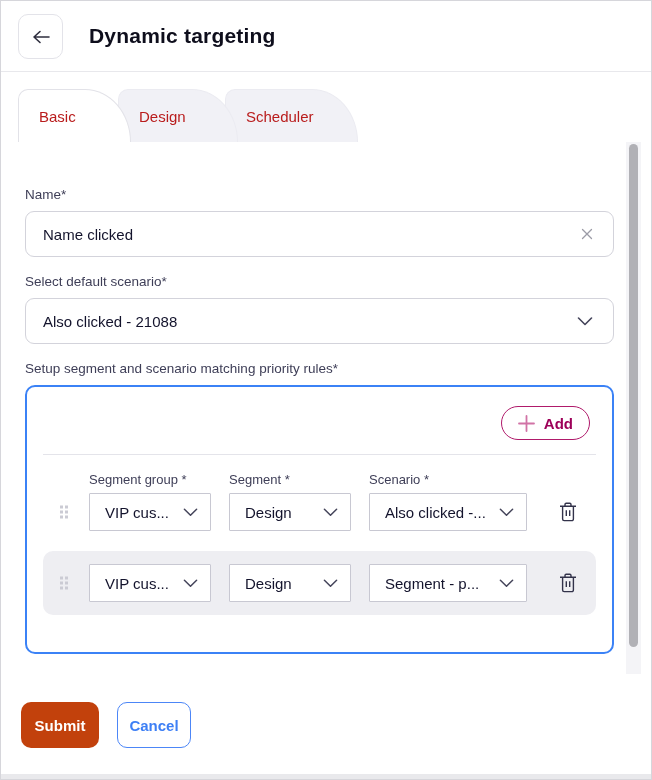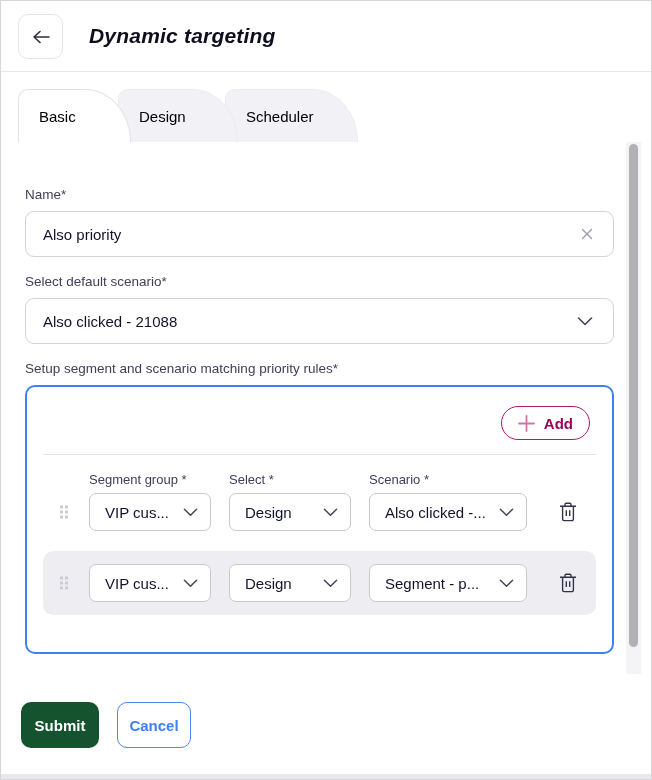--- a/index.html
+++ b/index.html
@@ -13,30 +13,30 @@
 
   
   .header { position:absolute; top:0; left:0; right:0; height:71px; background:#fff; border-bottom:1px solid #e8e8ec; }
   .back-btn {
     position:absolute; left:17px; top:13px; width:45px; height:45px;
     border:1px solid #e3e3e9; border-radius:10px; background:#fff;
     display:flex; align-items:center; justify-content:center; cursor:pointer;
   }
   .page-title {
     position:absolute; left:88px; top:50%; transform:translateY(-50%);
-    font-size:21px; font-weight:800; font-style:italic; color:#0e0e1c; letter-spacing:.2px;
+    font-size:21px; font-weight:800; color:#0e0e1c; letter-spacing:.2px;
   }
 
   
   .tabbar { position:absolute; top:88px; left:17px; height:53px; display:flex; }
   .tab {
     height:53px; display:flex; align-items:center; padding-left:20px;
     border-top-left-radius:10px; border-top-right-radius:46px 53px;
     border:1px solid transparent; border-bottom:none;
-    font-size:15px; color:#000000; cursor:pointer; position:relative;
+    font-size:15px; color:#b91c1c; cursor:pointer; position:relative;
   }
   .tab.active { background:#fff; border-color:#e2e2e8; z-index:3; }
   .tab.inactive { background:#f1f1f6; border-color:#ebebf1; }
   .tab-basic { width:113px; margin-right:-13px; }
   .tab-design { width:120px; margin-right:-13px; z-index:2; }
   .tab-scheduler { width:133px; z-index:1; }
 
   
   .content { position:absolute; top:141px; left:0; width:652px; padding-top:45px; }
   .field-label { margin:0 50px 9px 24px; font-size:13.5px; color:#3e3e57; }
@@ -74,21 +74,21 @@
   .row2-bg .rule-row { position:absolute; top:13px; left:-16px; right:-16px; }
 
   .grip {
     position:absolute; left:33px; top:50%; transform:translateY(-50%);
     display:grid; grid-template-columns:3px 3px; grid-auto-rows:3px; gap:2px; cursor:grab;
   }
   .grip i { background:#cbcbd4; }
 
   .dropdown {
     position:absolute; top:0; height:38px; background:#fff;
-    border:1px solid #c8c8d2; border-radius:7px;
+    border:1px solid #c8c8d2; border-radius:1px;
     display:flex; align-items:center; justify-content:space-between;
     padding:0 12px 0 15px; font-size:15px; color:#13132c; cursor:pointer;
   }
   .dd-1 { left:62px; width:122px; }
   .dd-2 { left:202px; width:122px; }
   .dd-3 { left:342px; width:158px; }
   .dropdown .dd-val { white-space:nowrap; overflow:hidden; }
   .dropdown svg { flex:none; margin-left:8px; }
 
   .trash-btn {
@@ -98,21 +98,21 @@
 
   
   .scroll-track { position:absolute; top:141px; right:10px; width:15px; height:532px; background:#f4f4f7; }
   .scroll-thumb { position:absolute; top:2px; left:3px; width:9px; height:503px; background:#b1b1b6; border-radius:5px; }
 
   
   .footer { position:absolute; top:701px; left:20px; display:flex; gap:18px; }
   .btn { height:46px; border-radius:10px; font-size:15px; font-weight:600;
          display:flex; align-items:center; justify-content:center; cursor:pointer;
          font-family:"Liberation Sans", sans-serif; }
-  .btn-submit { width:78px; background:#14532d; color:#fff; border:none; }
+  .btn-submit { width:78px; background:#c2410c; color:#fff; border:none; }
   .btn-cancel { width:74px; background:#fff; color:#3d7ff5; border:1px solid #4c86f7; }
 
   .bottom-bar { position:absolute; bottom:0; left:0; right:0; height:5px; background:#e9e9ec; }
 </style>
 </head>
 <body>
 
 <div class="app">
 
   <div class="header">
@@ -135,21 +135,21 @@
     </div>
     <div class="tab tab-scheduler inactive">
       <span>Scheduler</span>
     </div>
   </div>
 
   <div class="content">
 
     <div class="field-label">Name*</div>
     <div class="boxfield">
-      <span class="val">Also priority</span>
+      <span class="val">Name clicked</span>
       <span style="display:flex;">
         <svg width="12" height="12" viewBox="0 0 12 12" fill="none">
           <path d="M1.5 1.5 L10.5 10.5 M10.5 1.5 L1.5 10.5" stroke="#9b9ba6" stroke-width="1.3" stroke-linecap="round"></path>
         </svg>
       </span>
     </div>
 
     <div class="field-label mt26">Select default scenario*</div>
     <div class="boxfield">
       <span class="val">Also clicked - 21088</span>
@@ -169,21 +169,21 @@
           <svg width="17" height="17" viewBox="0 0 17 17" fill="none">
             <path d="M8.5 1 V16 M1 8.5 H16" stroke="#d173a6" stroke-width="1.8" stroke-linecap="round"></path>
           </svg>
         </span>
         <span class="add-label">Add</span>
       </button>
 
       <div class="panel-divider"></div>
 
       <div class="col-label col-1">Segment group *</div>
-      <div class="col-label col-2">Select *</div>
+      <div class="col-label col-2">Segment *</div>
       <div class="col-label col-3">Scenario *</div>
 
       <div class="rule-row row-1">
         <span class="grip">
           <i></i>
             <i></i>
             <i></i>
             <i></i>
             <i></i>
             <i></i>

